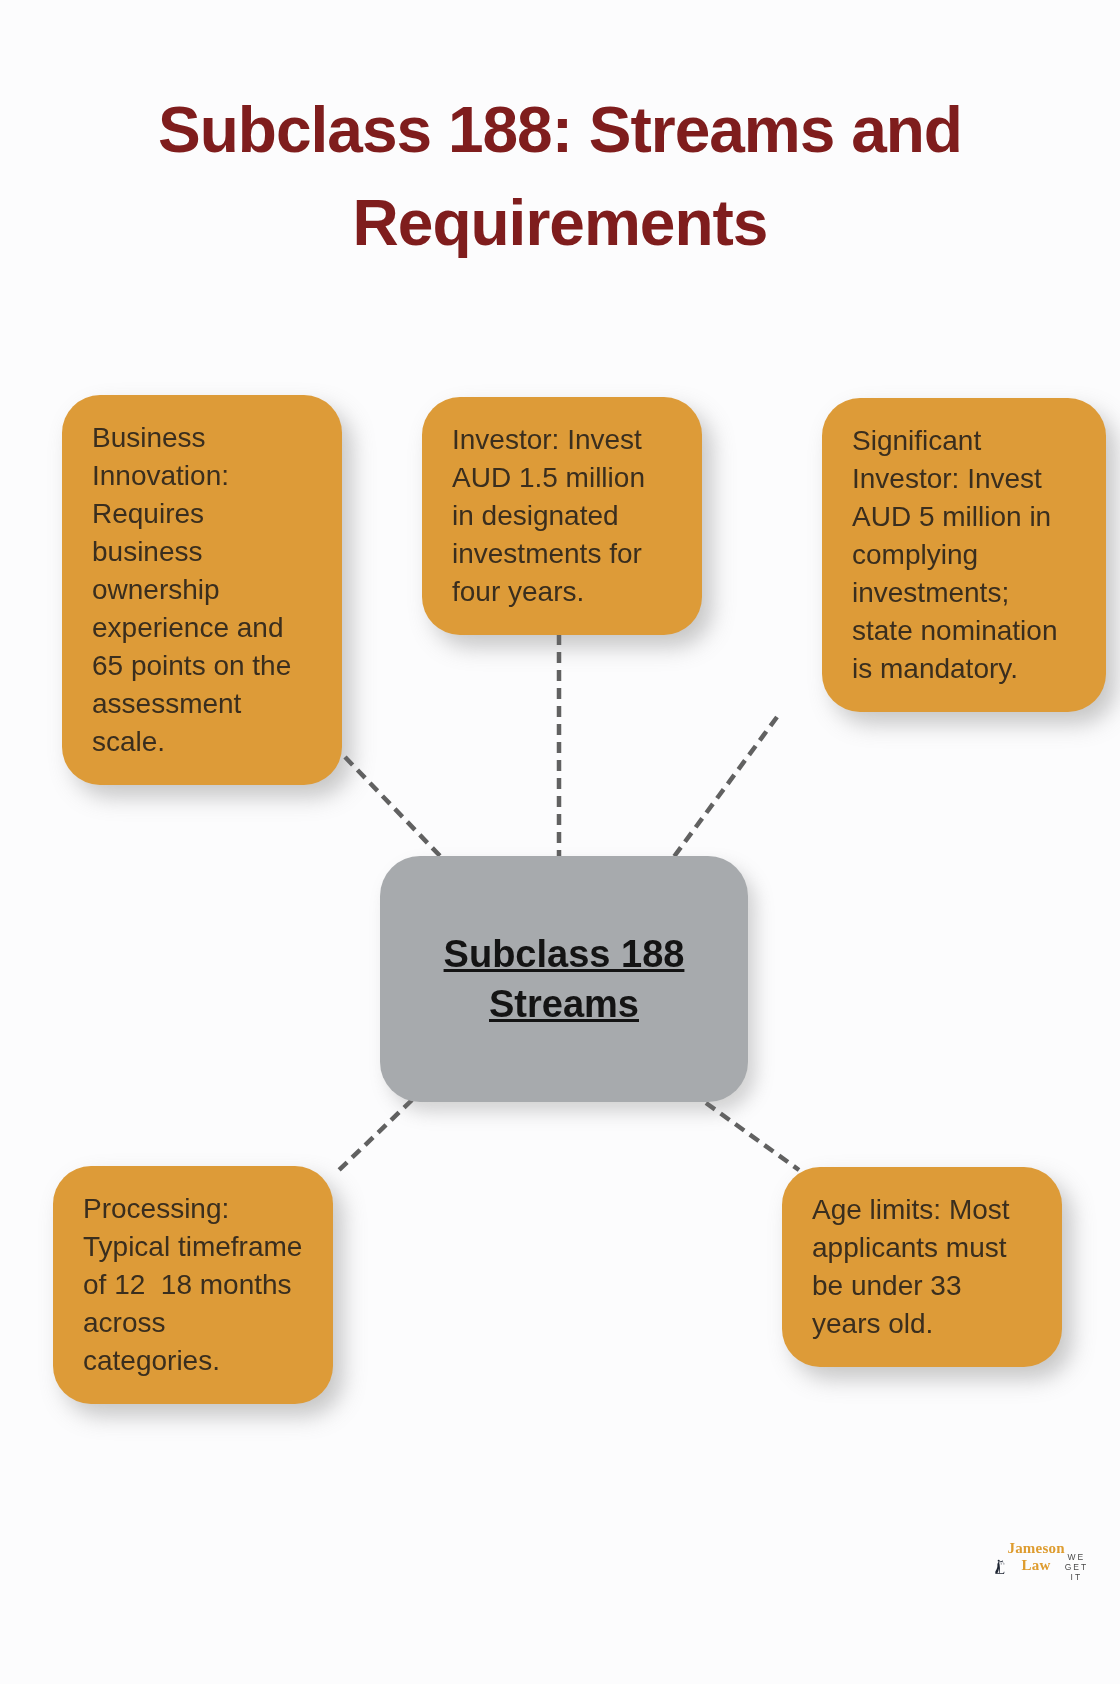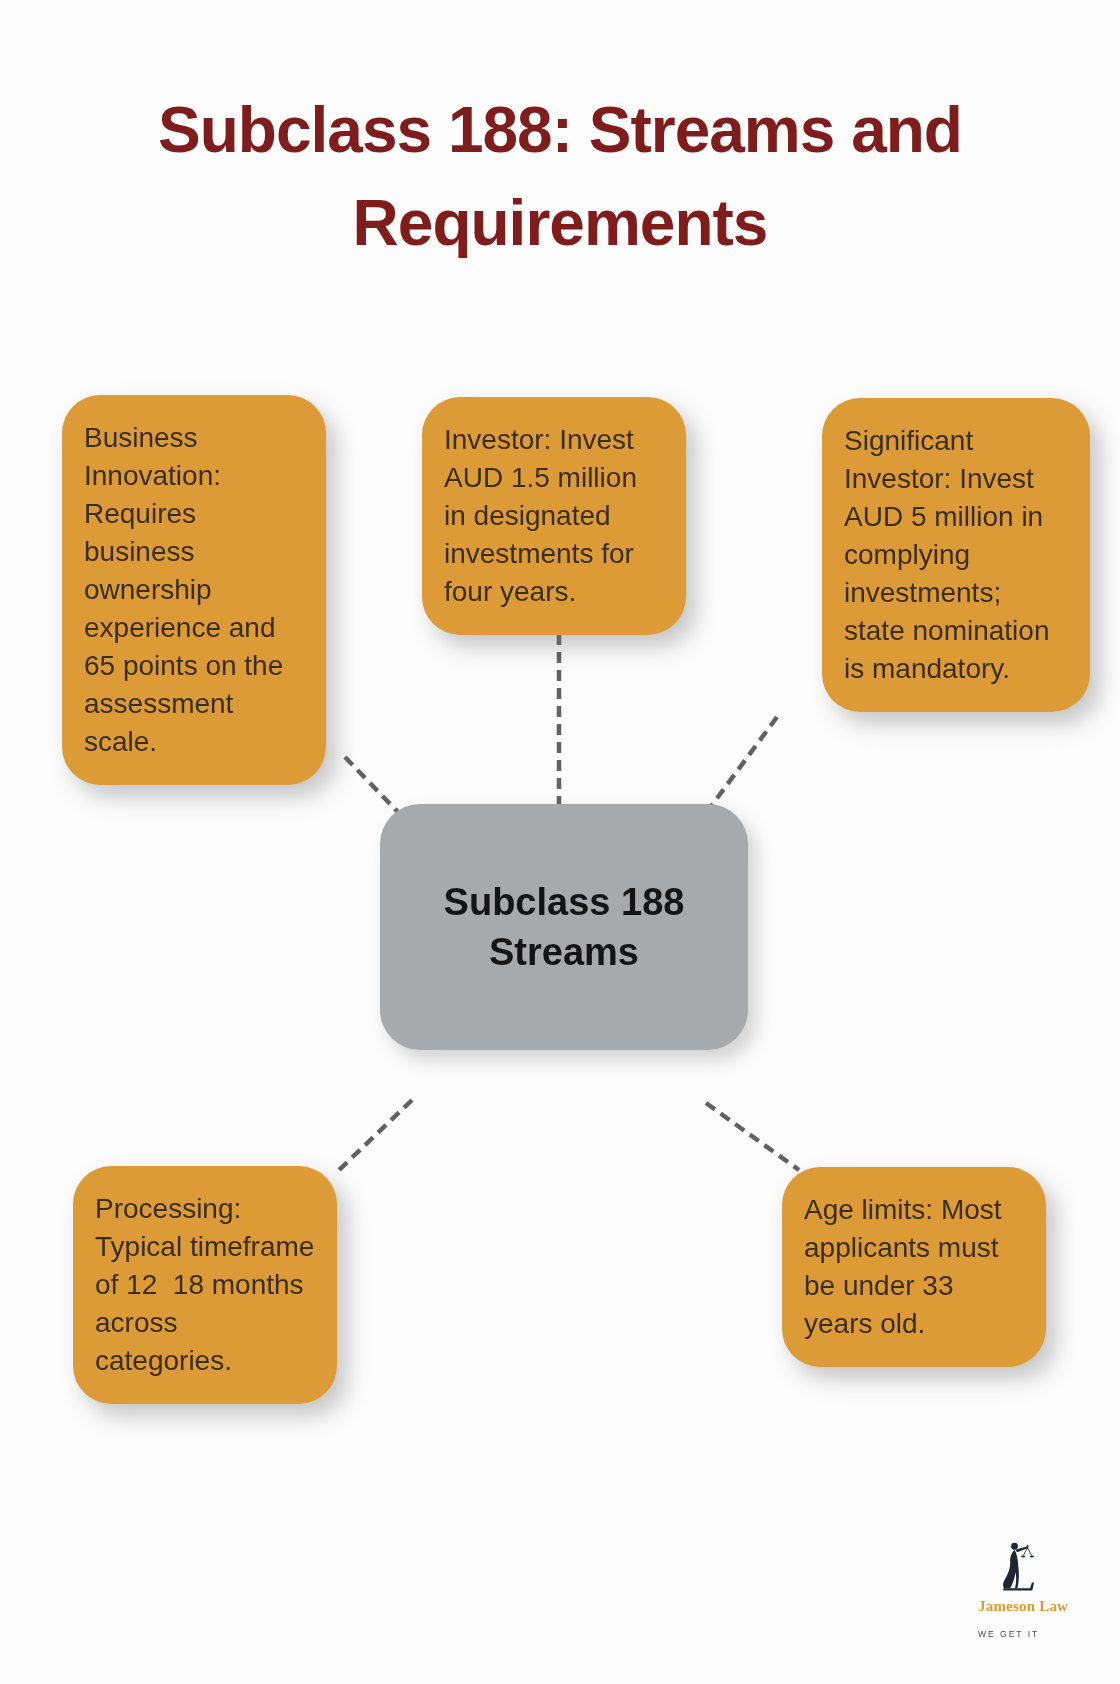--- a/index.html
+++ b/index.html
@@ -24,55 +24,56 @@
   }
   #connectors{
     position:absolute;
     top:0;left:0;
     width:1120px;height:1684px;
   }
   .node{
     position:absolute;
     background:var(--node-color,#DD9B38);
     border-radius:38px;
-    padding:24px 22px;
+    padding:24px 30px;
     width:220px;
     font-size:28px;
     line-height:38px;
     color:#3a2e1e;
     white-space:pre-wrap;
     box-shadow:10px 12px 22px rgba(110,110,110,0.38);
   }
   .node-1{left:62px;  top:395px;}
   .node-2{left:422px; top:397px;}
   .node-3{left:822px; top:398px; width:224px;}
-  .node-4{left:73px;  top:1166px;}
+  .node-4{left:53px;  top:1166px;}
   .node-5{left:782px; top:1167px;}
   .center-node{
     position:absolute;
-    left:380px;top:804px;
+    left:380px;top:856px;
     width:368px;height:246px;
     background:var(--center-color,#A7AAAD);
     border-radius:40px;
     box-shadow:8px 10px 18px rgba(120,120,120,0.32);
     display:flex;align-items:center;justify-content:center;
     text-align:center;
     font-size:38px;
     font-weight:800;
     line-height:50px;
     color:#141414;
     padding:0 20px;
     box-sizing:border-box;
+    text-decoration:underline;
   }
   .center-node .inner{max-width:308px;}
   .brand{
     position:absolute;
     left:978px;top:1538px;
     width:110px;
-    display:flex;flex-direction:column;
+    display:flex;flex-direction:row;text-align:center;
   }
   .brand .figure{width:52px;height:58px;margin-left:14px;}
   .brand-name{
     font-family:"Liberation Serif","DejaVu Serif",serif;
     font-weight:700;
     font-size:15px;
     color:var(--brand-color,#DE9C2F);
     letter-spacing:0.2px;
     margin-top:2px;
   }

